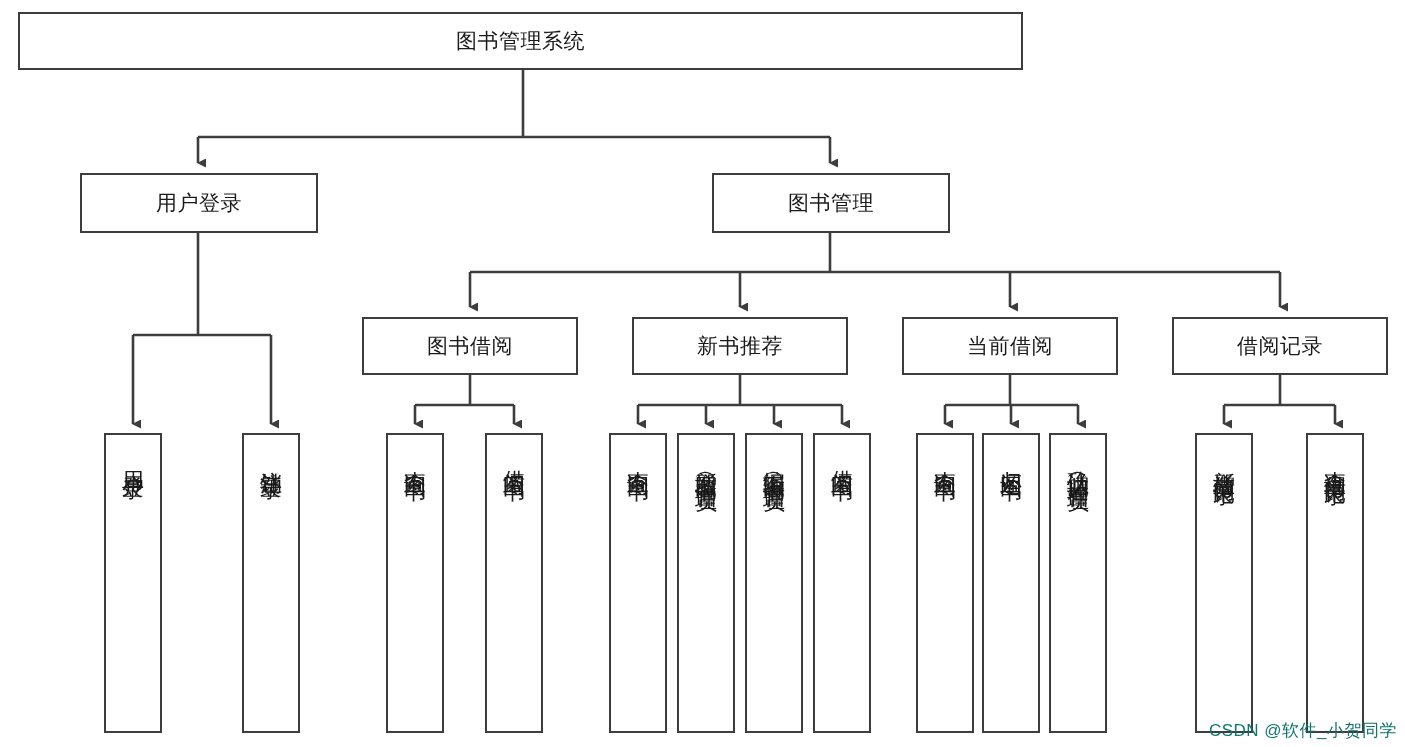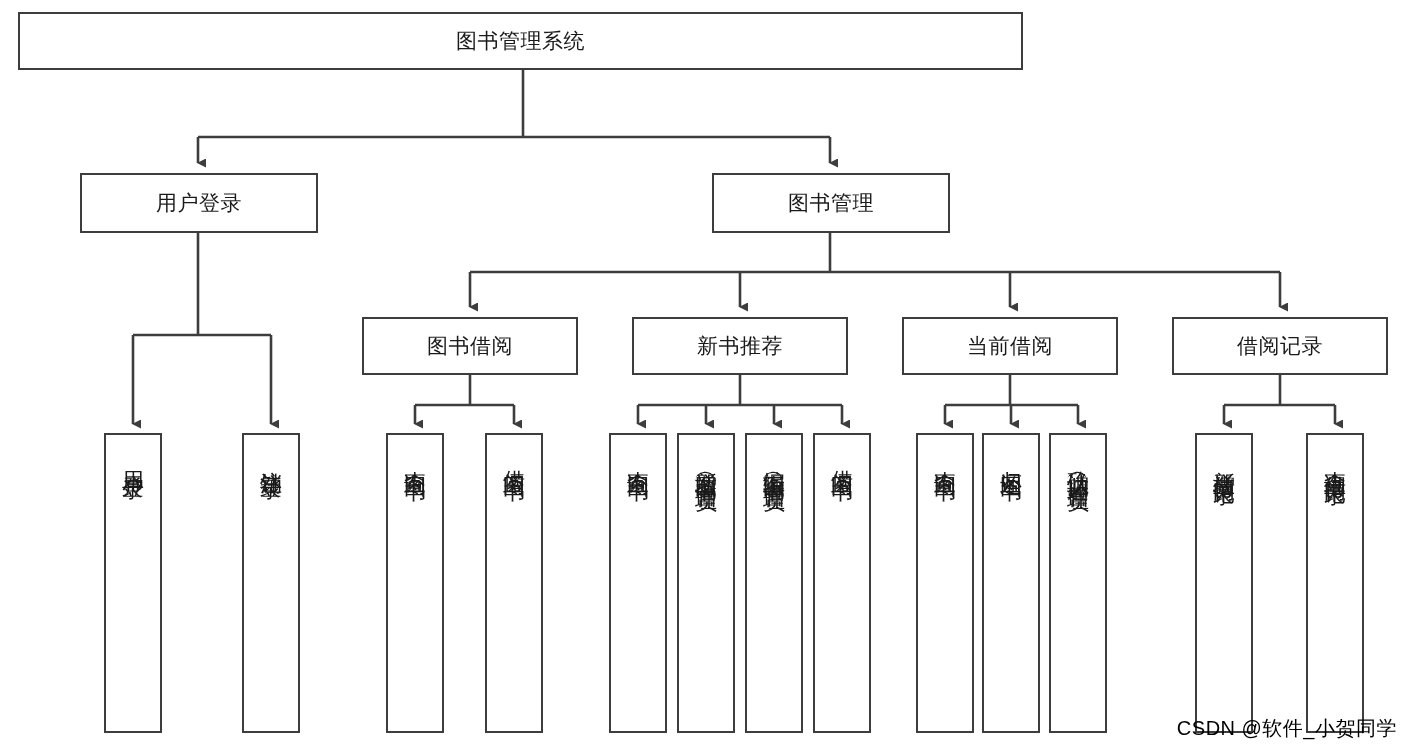--- a/index.html
+++ b/index.html
@@ -50,22 +50,22 @@
     text-orientation: upright;
     white-space: nowrap;
     font-size: 22px;
     letter-spacing: 3px;
     line-height: 1;
   }
   .watermark {
     position: absolute;
     right: 8px;
     bottom: 5px;
-    font-size: 20px;
-    color: #000000;
+    font-size: 17px;
+    color: #0f766e;
     letter-spacing: 0.5px;
     white-space: nowrap;
     user-select: none;
   }
 </style>
 </head>
 <body>
 
 <div id="diagram-root">
 

